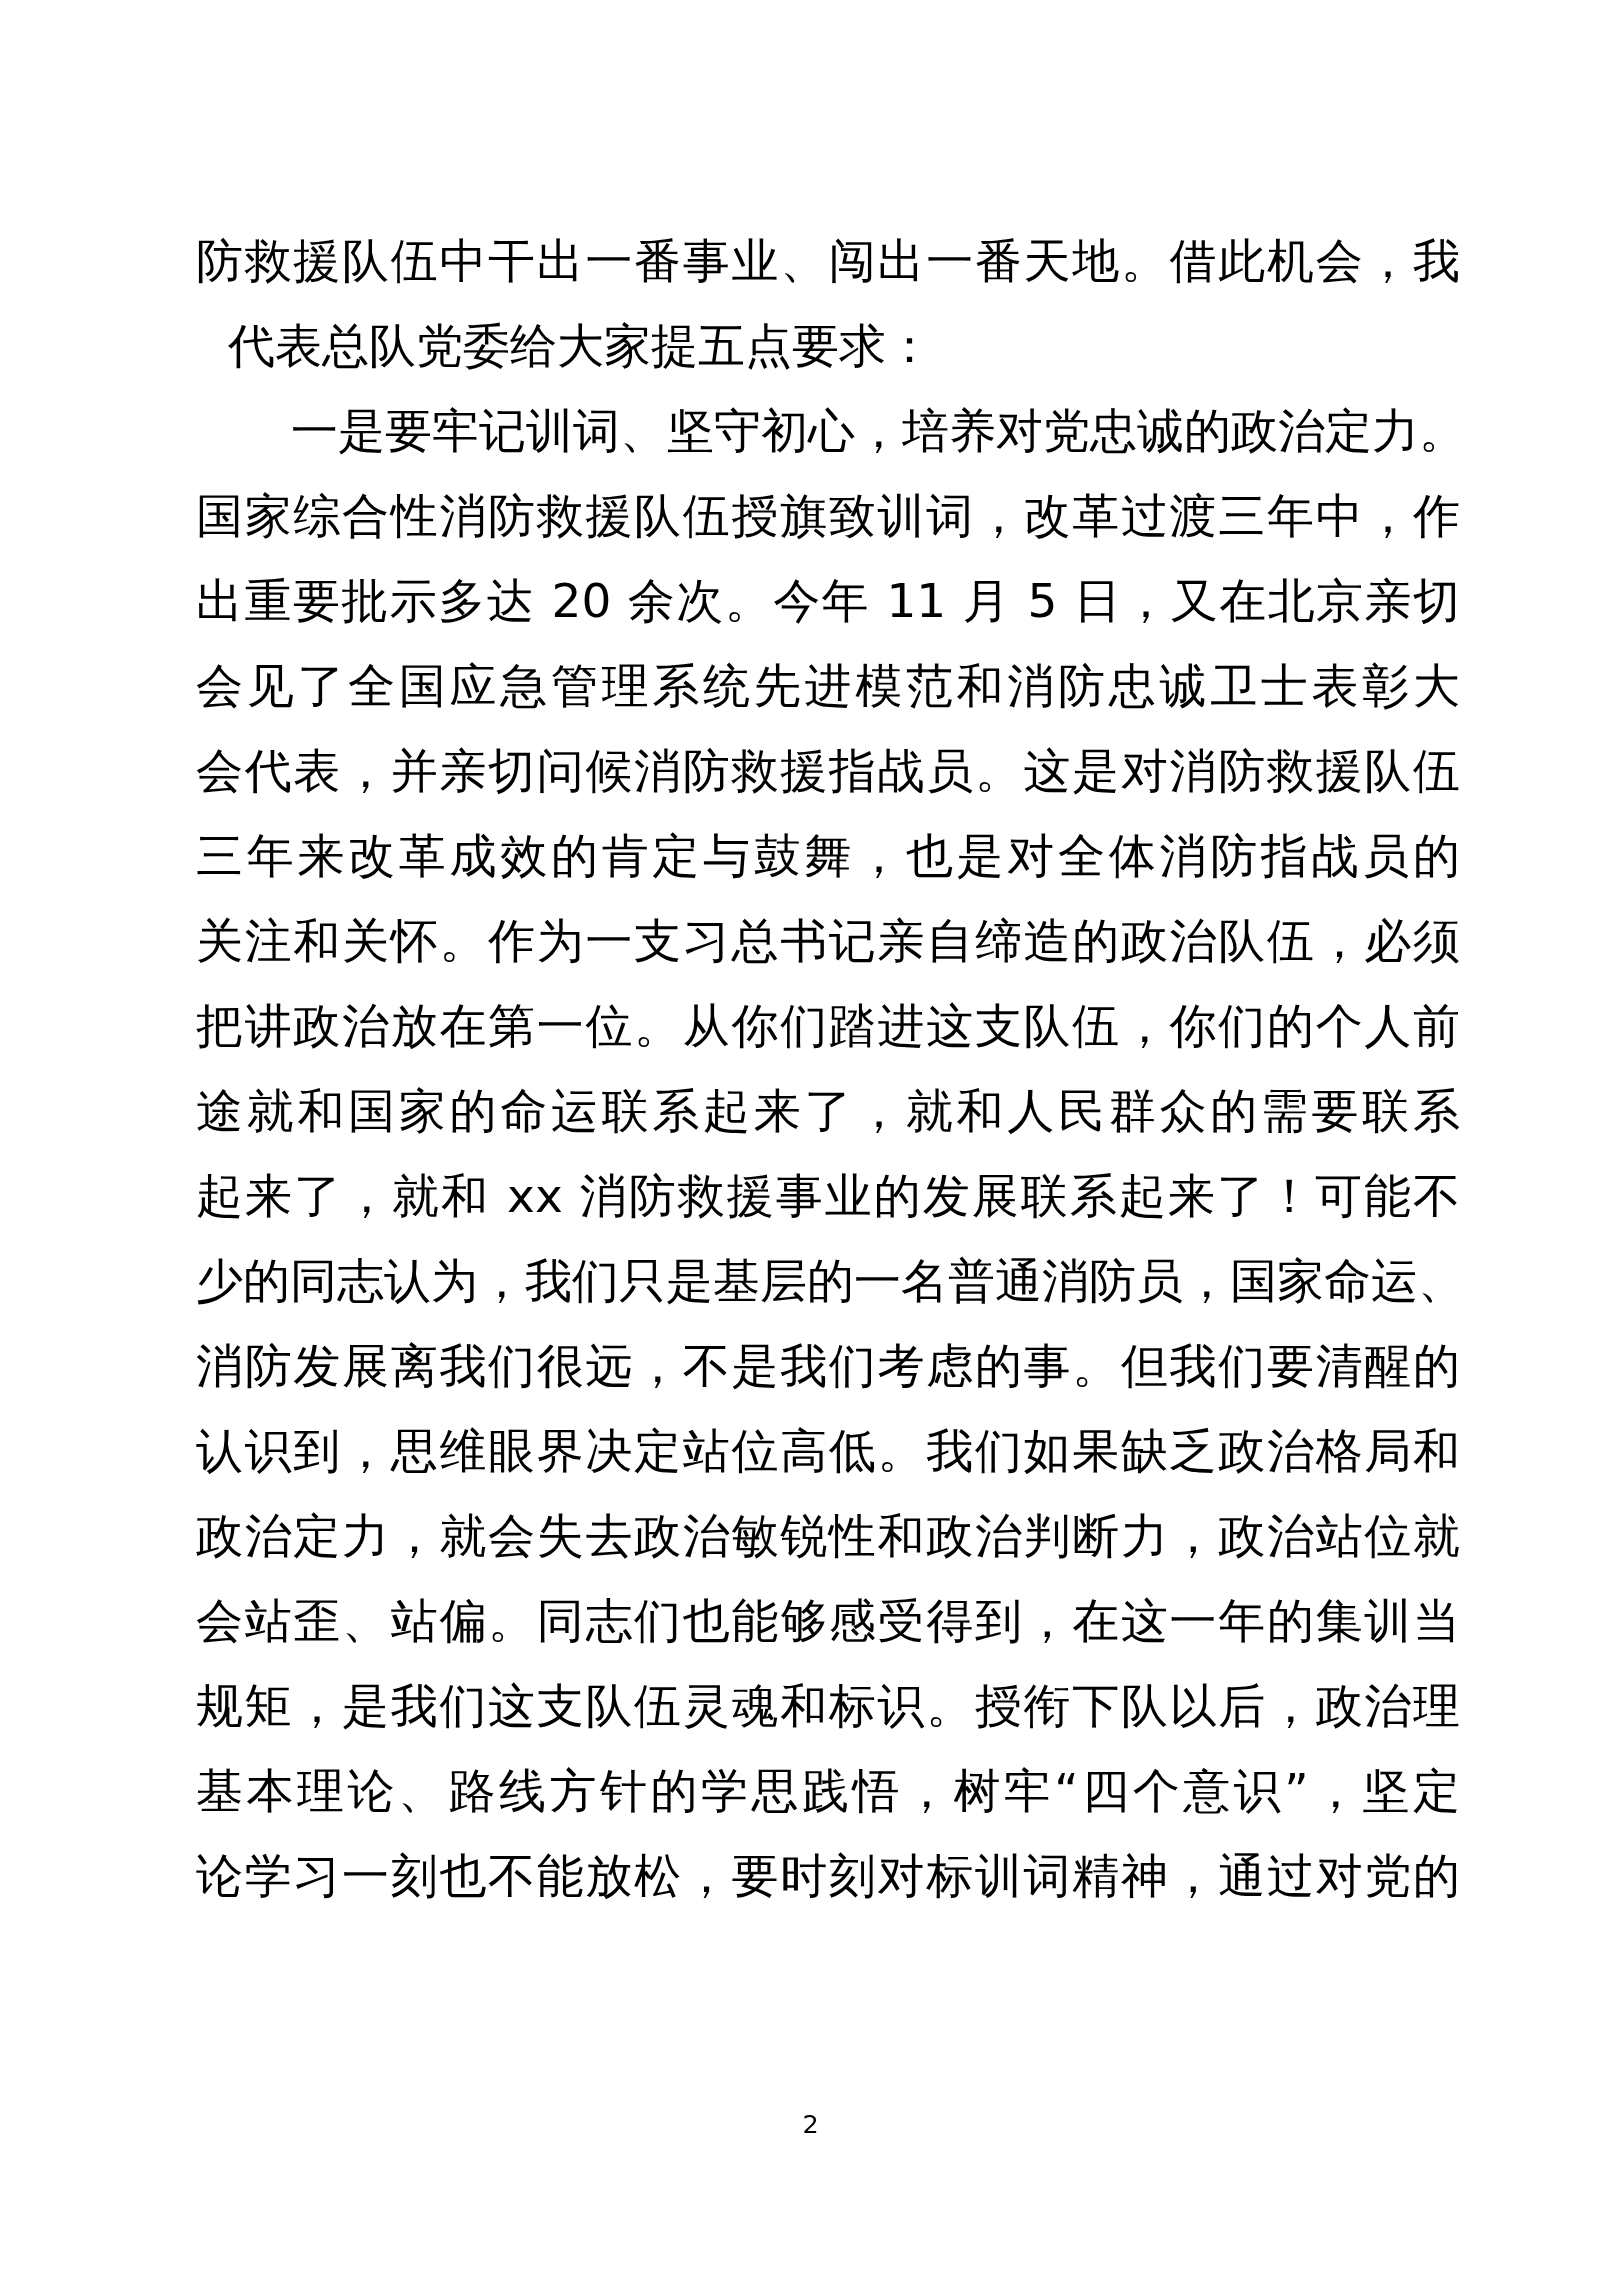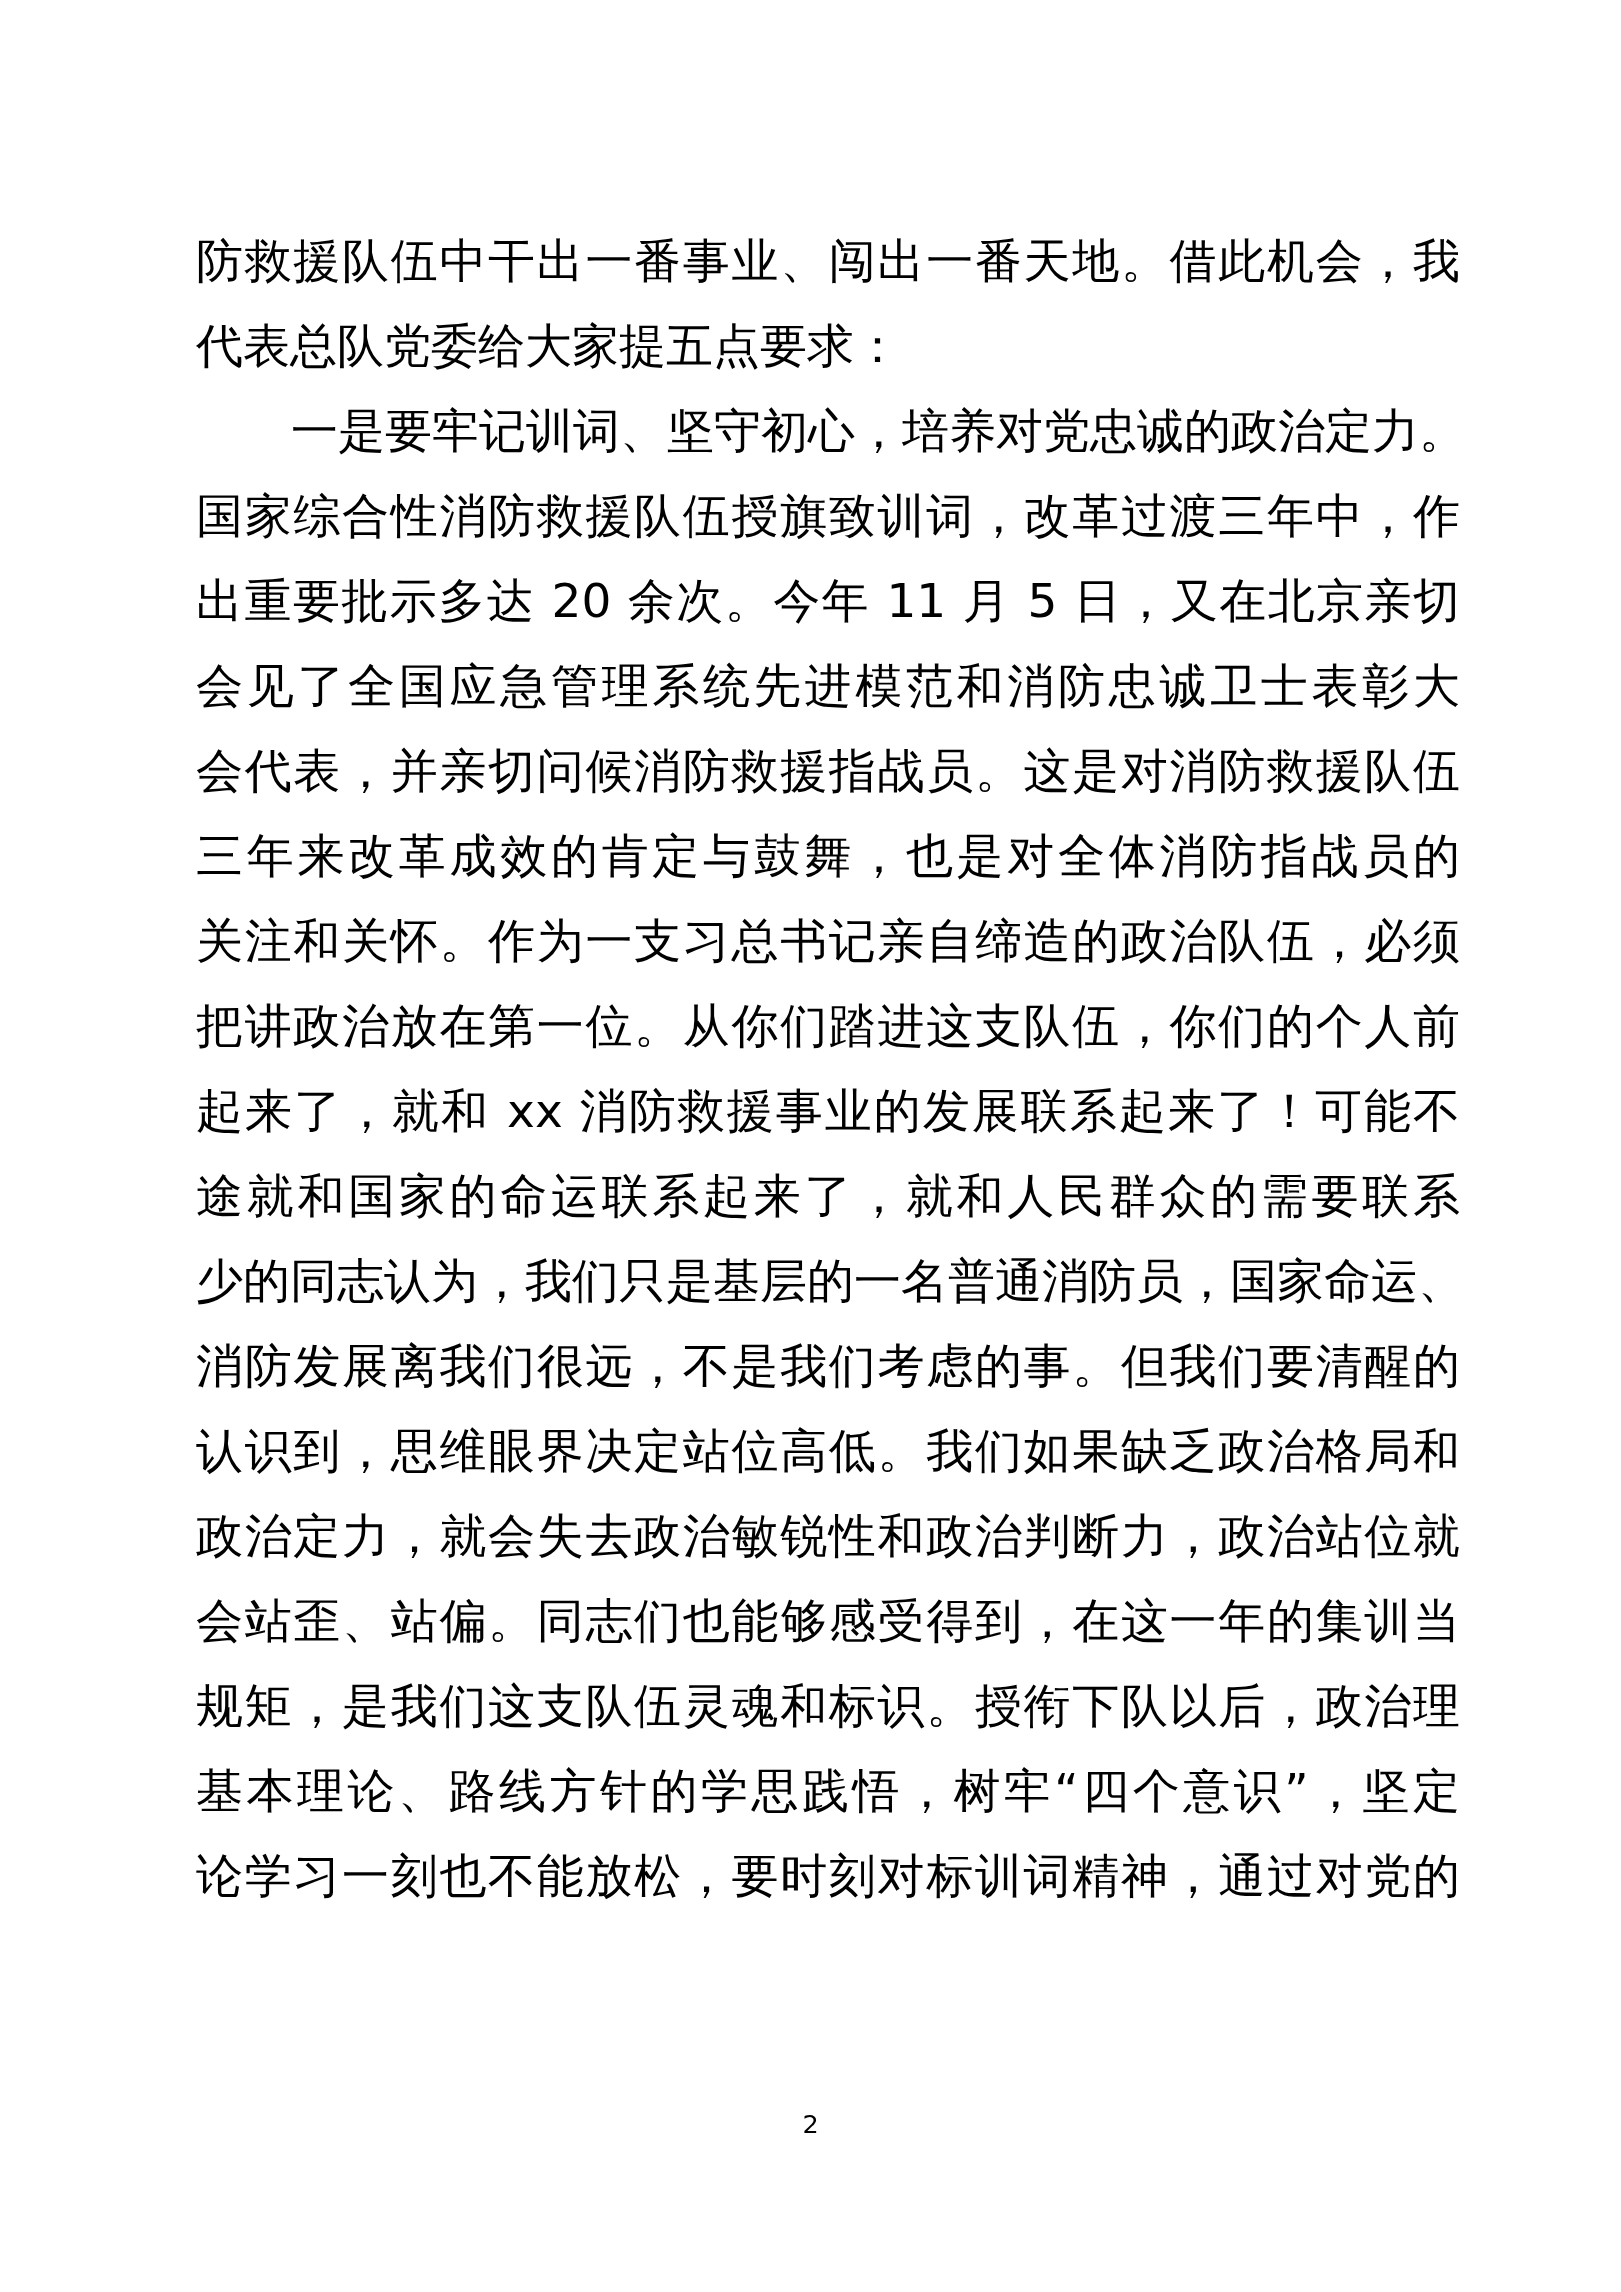--- a/index.html
+++ b/index.html
@@ -12,21 +12,21 @@
   .body-text {
     position: absolute; left: 196px; top: 218px; width: 1264px;
     font-family: "DejaVu Sans", "Liberation Sans", sans-serif;
     font-size: 47px; color: #000000;
   }
   .line {
     height: 85px; line-height: 85px; white-space: nowrap;
     text-align: justify; text-align-last: justify; letter-spacing: 0;
   }
   .line.indent { padding-left: 95px; }
-  .line.last-short { text-align-last: left; }
+  .line.last-short { text-align-last: left; margin-left: 32px; }
   .page-number {
     position: absolute; left: 0; width: 1621px; top: 2109px;
     text-align: center;
     font-family: "DejaVu Sans", "Liberation Sans", sans-serif;
     font-size: 25.5px; color: #000000;
   }
 </style>
 </head>
 <body>
 
@@ -35,22 +35,22 @@
     <div class="line">防救援队伍中干出一番事业、闯出一番天地。借此机会，我</div>
     <div class="line last-short">代表总队党委给大家提五点要求：</div>
     <div class="line indent">一是要牢记训词、坚守初心，培养对党忠诚的政治定力。</div>
     <div class="line">国家综合性消防救援队伍授旗致训词，改革过渡三年中，作</div>
     <div class="line">出重要批示多达 20 余次。今年 11 月 5 日，又在北京亲切</div>
     <div class="line">会见了全国应急管理系统先进模范和消防忠诚卫士表彰大</div>
     <div class="line">会代表，并亲切问候消防救援指战员。这是对消防救援队伍</div>
     <div class="line">三年来改革成效的肯定与鼓舞，也是对全体消防指战员的</div>
     <div class="line">关注和关怀。作为一支习总书记亲自缔造的政治队伍，必须</div>
     <div class="line">把讲政治放在第一位。从你们踏进这支队伍，你们的个人前</div>
+    <div class="line">途就和国家的命运联系起来了，就和人民群众的需要联系</div>
     <div class="line">起来了，就和 xx 消防救援事业的发展联系起来了！可能不</div>
-    <div class="line">途就和国家的命运联系起来了，就和人民群众的需要联系</div>
     <div class="line">少的同志认为，我们只是基层的一名普通消防员，国家命运、</div>
     <div class="line">消防发展离我们很远，不是我们考虑的事。但我们要清醒的</div>
     <div class="line">认识到，思维眼界决定站位高低。我们如果缺乏政治格局和</div>
     <div class="line">政治定力，就会失去政治敏锐性和政治判断力，政治站位就</div>
     <div class="line">会站歪、站偏。同志们也能够感受得到，在这一年的集训当</div>
     <div class="line">规矩，是我们这支队伍灵魂和标识。授衔下队以后，政治理</div>
     <div class="line">基本理论、路线方针的学思践悟，树牢“四个意识”，坚定</div>
     <div class="line">论学习一刻也不能放松，要时刻对标训词精神，通过对党的</div>
   </div>
   <div class="page-number">2</div>

